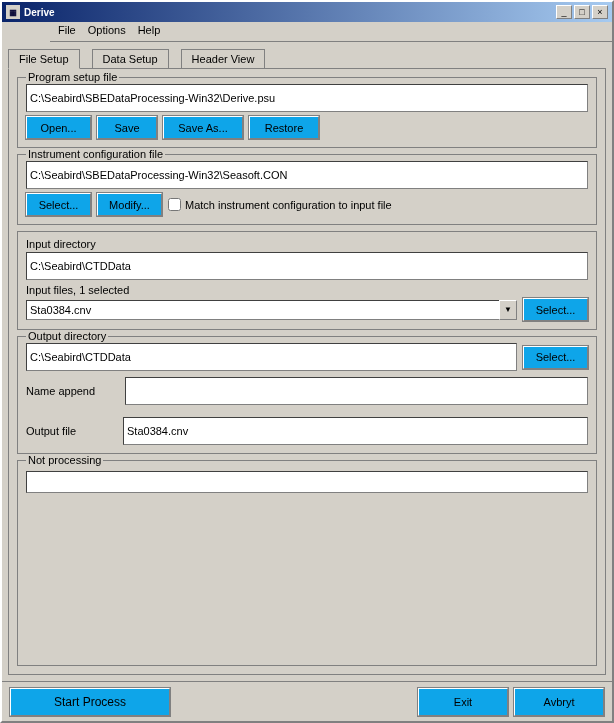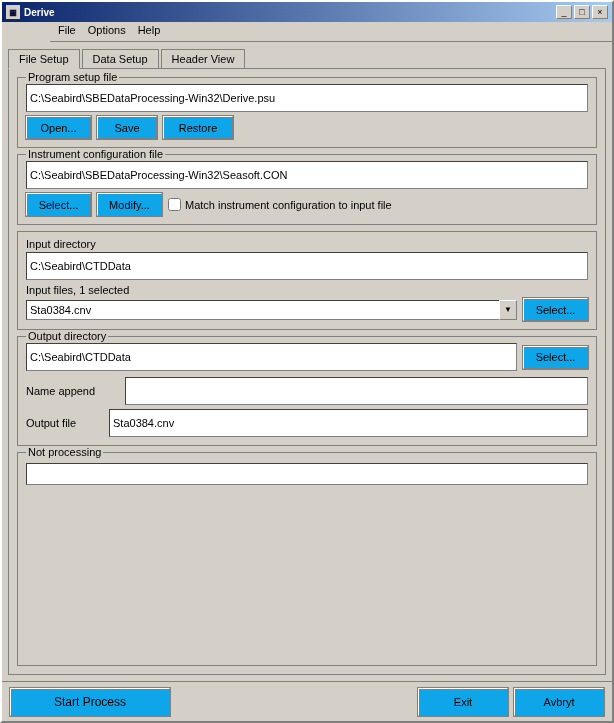--- a/index.html
+++ b/index.html
@@ -92,21 +92,21 @@
       display: flex;
       flex-direction: column;
       padding: 6px;
       gap: 0;
       overflow: hidden;
     }
 
     
     .tab-bar {
       display: flex;
-      gap: 0;
+      gap: 10px;
       margin-bottom: 0;
       flex-shrink: 0;
     }
     .tab {
       padding: 3px 10px;
       background: #d4d0c8;
       border: 1px solid #808080;
       border-bottom: none;
       cursor: pointer;
       font-size: 11px;
@@ -316,20 +316,21 @@
     </div>
 
     <div class="main-panel">
 
       <div class="group-box">
         <span class="group-box-label">Program setup file</span>
         <input class="input-field" type="text" value="C:\Seabird\SBEDataProcessing-Win32\Derive.psu" style="">
         <div class="row row-mt">
           <button class="btn btn-open">Open...</button>
           <button class="btn" style="width:60px;">Save</button>
+          <button class="btn" style="width:80px;">Save As...</button>
           <button class="btn" style="width:70px;">Restore</button>
         </div>
       </div>
 
       <div class="group-box">
         <span class="group-box-label">Instrument configuration file</span>
         <input class="input-field" type="text" value="C:\Seabird\SBEDataProcessing-Win32\Seasoft.CON" style="">
         <div class="row row-mt">
           <button class="btn" style="width:65px;">Select...</button>
           <button class="btn" style="width:65px;">Modify...</button>
@@ -356,21 +357,21 @@
       <div class="group-box">
         <span class="group-box-label">Output directory</span>
         <div class="row">
           <input class="input-field" type="text" style="flex: 1 1 0%;" value="C:\Seabird\CTDData">
           <button class="btn" style="width:65px;">Select...</button>
         </div>
         <div style="margin-top:6px; display:flex; gap:24px; align-items:center;">
           <span style="width:75px;">Name append</span>
           <input class="input-field" type="text" style="flex: 1 1 0%;" value="">
         </div>
-        <div style="margin-top:4px; display:flex; gap:8px; align-items:center;">
+        <div style="margin-top:12px; display:flex; gap:22px; align-items:center;">
           <span style="width:75px;">Output file</span>
           <input class="input-field" type="text" style="flex: 1 1 0%;" value="Sta0384.cnv">
         </div>
       </div>
 
       <div class="group-box" style="flex:1; display:flex; flex-direction:column;">
         <span class="group-box-label">Not processing</span>
         <input class="status-input" type="text" style="margin-top: 4px;" readonly="" value="">
       </div>
 

